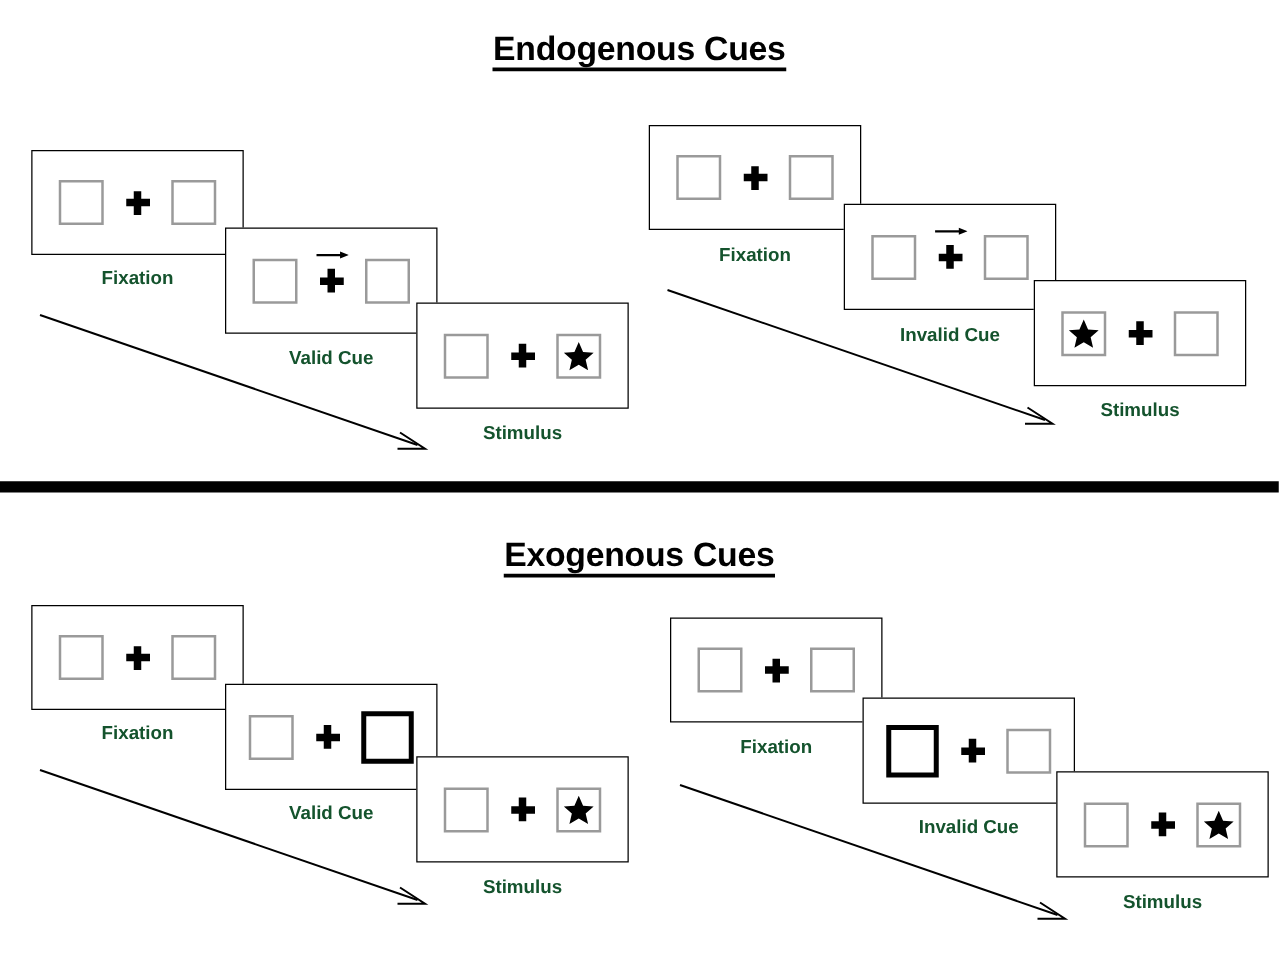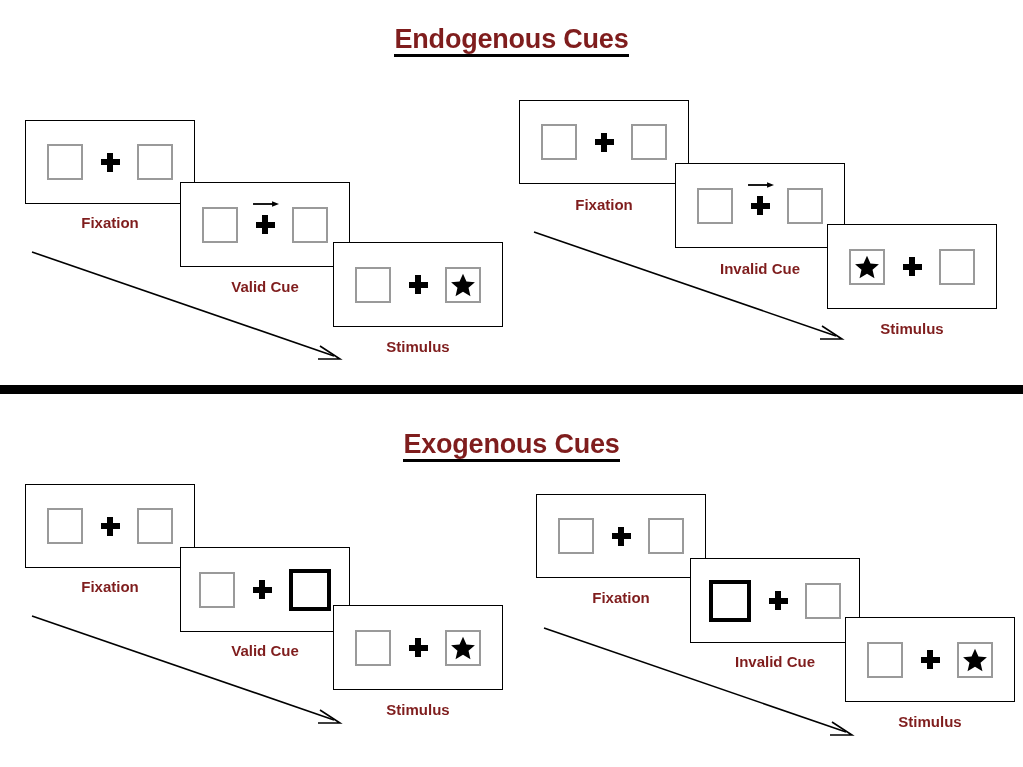--- a/index.html
+++ b/index.html
@@ -17,21 +17,21 @@
   }
 
   
   .section-title {
     position: absolute;
     width: 100%;
     text-align: center;
     font-size: 27px;
     font-weight: bold;
     letter-spacing: -0.2px;
-    color: #7f1d1d;
+    color: #000000;
   }
   .section-title .title-text {
     display: inline-block;
     border-bottom: 3px solid #000;
     padding-bottom: 1px;
     line-height: 1.05;
   }
   #title-endogenous { top: 24px; }
   #title-exogenous  { top: 429px; }
 
@@ -127,21 +127,21 @@
     width: 26px;
     height: 26px;
     display: block;
   }
 
   
   .caption {
     position: absolute;
     font-size: 15px;
     font-weight: bold;
-    color: #7f1d1d;
+    color: #14532d;
     white-space: nowrap;
     text-align: center;
   }
 
   
   .time-arrow {
     position: absolute;
     overflow: visible;
   }
 </style>

